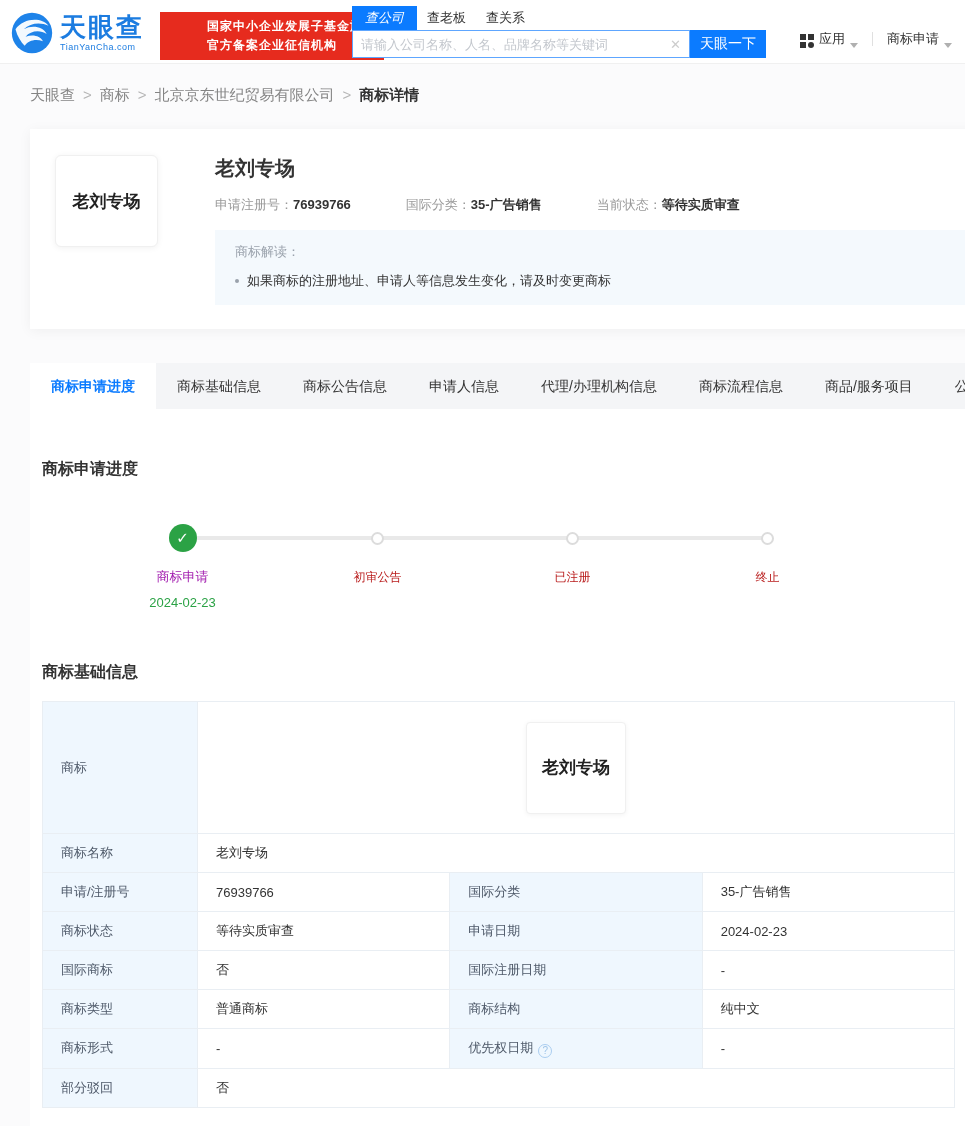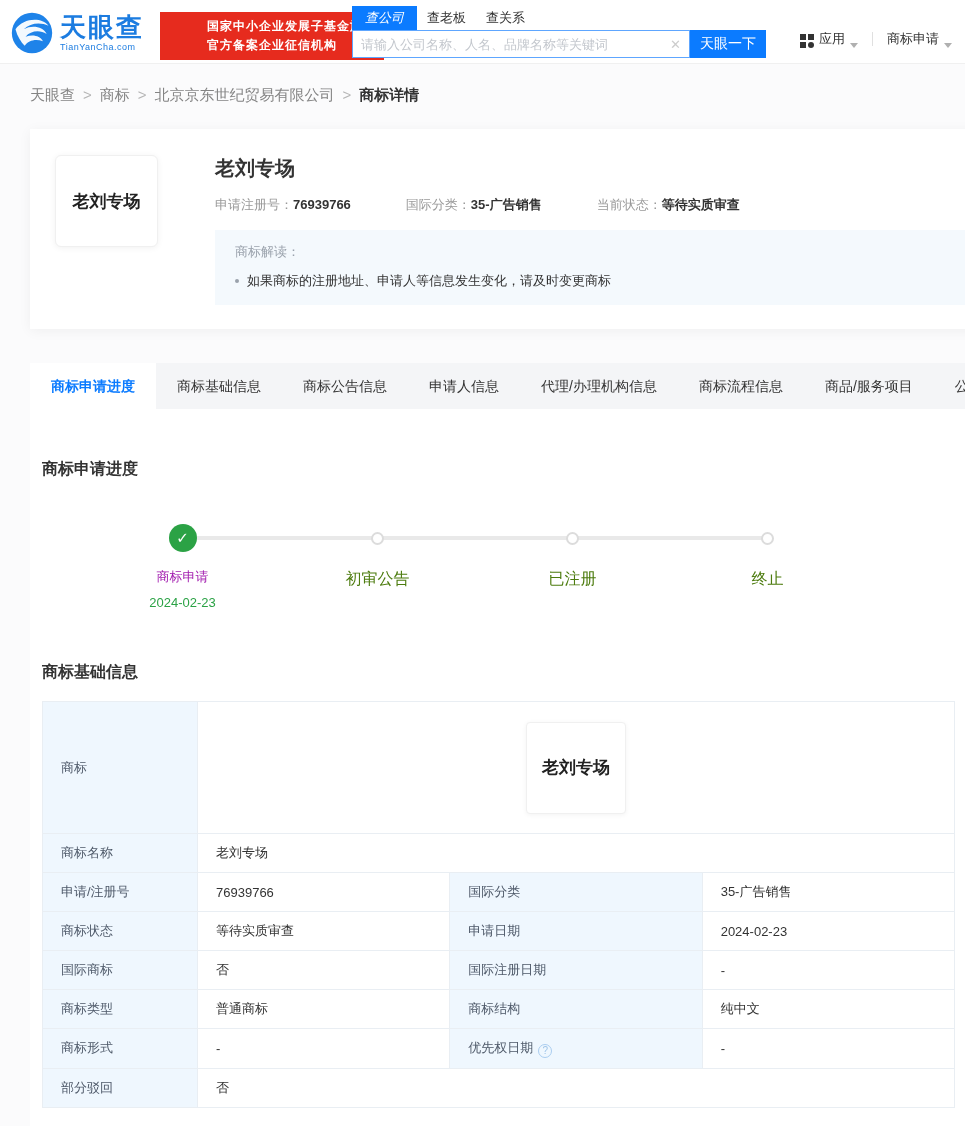--- a/index.html
+++ b/index.html
@@ -74,21 +74,21 @@
 
   
   .steps { position:relative; margin:44px 0 0 43px; width:780px; }
   .steps-line { position:absolute; left:97px; right:97px; top:12px; height:4px; background:#e9e9e9; border-radius:2px; }
   .steps-row { position:relative; display:flex; }
   .step { width:195px; display:flex; flex-direction:column; align-items:center; }
   .step-circle-area { height:28px; display:flex; align-items:center; justify-content:center; }
   .circle-done { width:28px; height:28px; border-radius:50%; background:#2ba245; color:#fff;
     display:flex; align-items:center; justify-content:center; font-size:15px; font-weight:bold; }
   .circle-todo { width:13px; height:13px; border-radius:50%; background:#fff; border:2px solid #dcdcdc; }
-  .step-label { margin-top:17px; font-size:16px; color:#4d7c0f; }
+  .step-label { margin-top:17px; font-size:12px; color:#b91c1c; }
   .step.done .step-label { color:#a21caf; font-size:13px;margin-top:16px; }
   .step-date { margin-top:9px; font-size:13px; color:#2ba245; }
 
   
   .info-table { margin-top:18px; border-collapse:collapse; table-layout:fixed; width:913px; }
   .info-table td { border:1px solid #e9eef3; font-size:13px; padding:10px 18px; vertical-align:middle; }
   .info-table td.lab { background:#eff7fe; color:#4e5969; width:155px; }
   .info-table td.val { color:#333; background:#fff; }
   .tm-img-cell { height:132px; text-align:center; }
   .tm-img-box { width:100px; height:92px; margin:0 auto; background:#fff; border:1px solid #f0f0f0;

